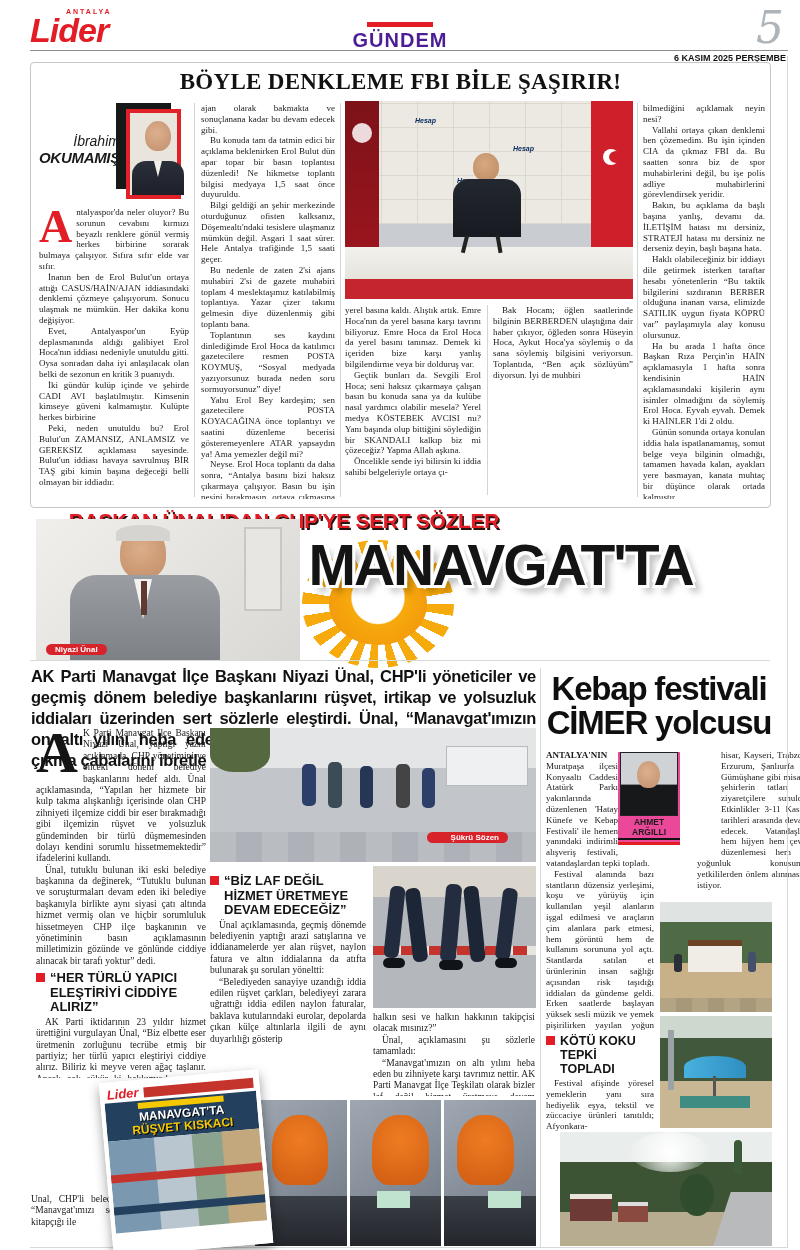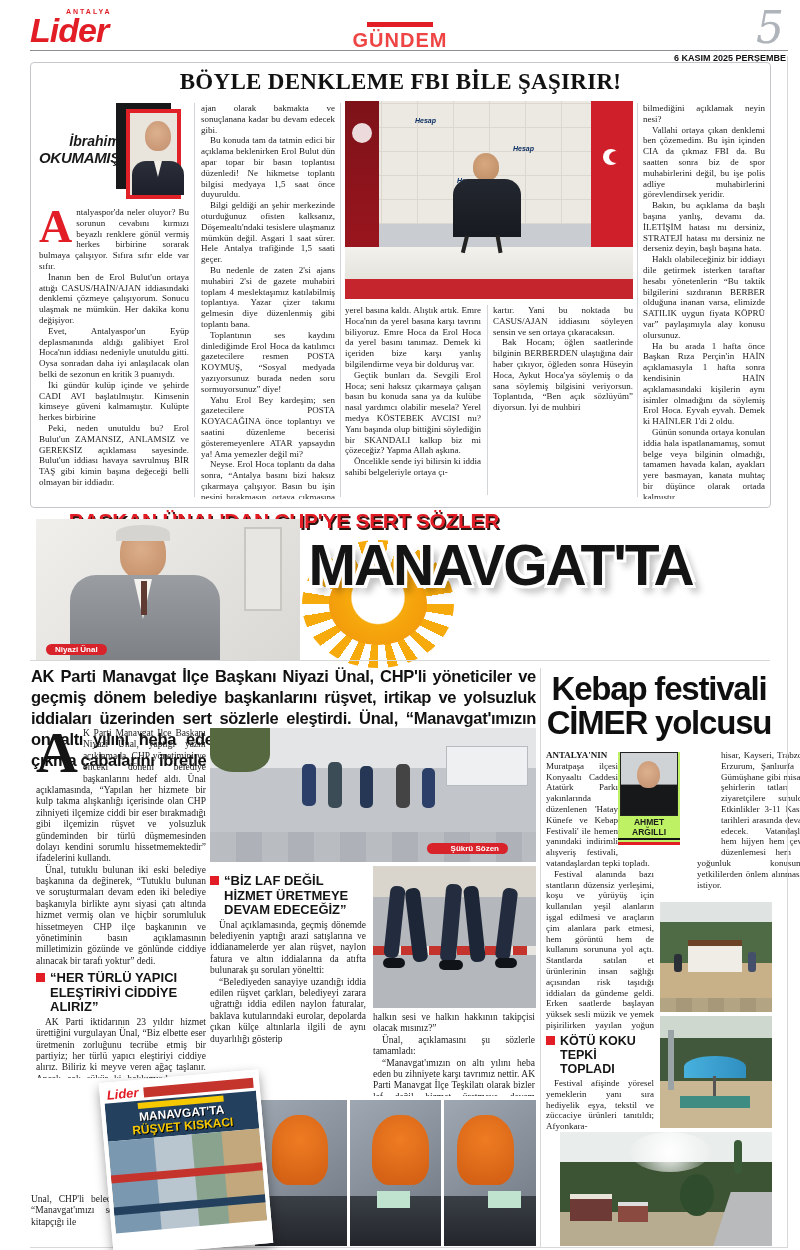--- a/index.html
+++ b/index.html
@@ -7,41 +7,41 @@
         font-family:"Liberation Serif",serif;color:#1b1b1b;}
   .abs{position:absolute;}
 
   
   .logo-top{font-family:"Liberation Sans",sans-serif;font-size:7px;font-weight:bold;
             letter-spacing:2px;color:#e21d26;margin-left:36px;line-height:1;}
   .logo-main{font-family:"Liberation Sans",sans-serif;font-size:34px;font-weight:900;
              letter-spacing:-1px;color:#e21d26;line-height:0.9;font-style:italic;}
   .gundem-bar{width:66px;height:5px;background:#e21d26;margin:0 auto 3px auto;}
   .gundem{font-family:"Liberation Sans",sans-serif;font-size:20px;font-weight:bold;
-          letter-spacing:1px;color:#ef4444;text-align:center;line-height:1;}
+          letter-spacing:1px;color:#4c1d95;text-align:center;line-height:1;}
   .pageno{font-family:"DejaVu Serif",serif;font-style:italic;font-size:44px;color:#aeb4ba;line-height:1;}
   .mast-rule{height:1px;background:#8a8f94;}
   .date{font-family:"Liberation Sans",sans-serif;font-size:9px;font-weight:bold;color:#111;}
 
   
   .opbox{border:1px solid #c3c7cb;border-radius:4px;background:#fff;}
   .op-headline{text-align:center;font-family:"Liberation Serif",serif;font-weight:bold;
                font-size:23px;color:#121212;letter-spacing:.3px;margin-top:6px;}
   .vrule{width:1px;background:#d2d5d8;}
   .bt{font-size:9px;line-height:1.2;text-align:justify;}
   .bt p{margin:0;text-indent:9px;}
   .bt p.ni{text-indent:0;}
   .dc{float:left;font-family:"Liberation Serif",serif;font-weight:bold;color:#e21d26;
       font-size:46px;line-height:.78;padding:2px 4px 0 0;}
   .dc2{float:left;font-family:"Liberation Serif",serif;font-weight:bold;color:#141414;
       font-size:58px;line-height:.8;padding:2px 5px 0 0;}
   .op-author{display:flex;align-items:flex-start;}
   .op-names{width:84px;text-align:right;padding:30px 6px 0 0;font-family:"Liberation Sans",sans-serif;
             font-style:italic;color:#1a1a1a;line-height:1.15;}
-  .af{font-size:14px;font-weight:bold;}
+  .af{font-size:14px;font-weight:normal;}
   .al{font-size:15px;font-weight:900;letter-spacing:-.3px;}
   .op-photo{width:58px;height:82px;border:4px solid #e02128;background:#e9e4dc;position:relative;
             box-shadow:-10px -10px 0 0 #17181a;margin:6px 8px 0 0;}
   .face{position:absolute;left:15px;top:8px;width:26px;height:30px;border-radius:50% 50% 45% 45%;
         background:radial-gradient(circle at 45% 40%,#dcb08e,#c28f6d);}
   .suit{position:absolute;left:2px;bottom:0;width:52px;height:34px;border-radius:14px 14px 0 0;
         background:linear-gradient(180deg,#2b2f3a,#1d2029);}
   .suit:after{content:"";position:absolute;left:22px;top:0;width:8px;height:16px;background:#f3f0ea;
         clip-path:polygon(0 0,100% 0,50% 100%);}
 
@@ -93,21 +93,21 @@
   .torso{position:absolute;left:18%;top:10%;width:62%;height:48%;border-radius:45% 45% 30% 30%;
      background:radial-gradient(circle at 50% 35%,#ef7c22,#cf5c12);}
   .counter{position:absolute;left:0;bottom:0;width:100%;height:34%;background:linear-gradient(180deg,#3a3f46,#23262b);}
   .money{position:absolute;left:30%;bottom:26%;width:36%;height:12%;background:#bfe3cf;}
 
   
   .keb-h{font-family:"Liberation Sans",sans-serif;font-weight:900;color:#0f0f0f;
          font-size:33px;line-height:1.04;letter-spacing:-1.2px;text-align:center;}
   .kbt{font-size:9px;line-height:1.2;text-align:justify;}
   .kbt p{margin:0;text-indent:8px;}
-  .k-author{position:absolute;background:#bef264;z-index:3;width:62px;text-align:center;}
+  .k-author{position:absolute;background:#ec4899;z-index:3;width:62px;text-align:center;}
   .k-photo{width:56px;height:62px;margin:0 auto;background:linear-gradient(180deg,#cfd3d6 50%,#17181a 52%);position:relative;border:1px solid #222;}
   .k-photo .face{left:16px;top:8px;width:23px;height:27px;}
   .k-name{font-family:"Liberation Sans",sans-serif;font-size:8.5px;font-weight:900;line-height:1.15;
           border-bottom:2px solid #111;margin-top:2px;}
   .k-red{height:3px;background:#e21d26;margin-top:2px;}
   .subhead.small{font-size:12.5px;}
   .frame-line{background:#d6d8da;}
 </style>
 </head>
 <body>
@@ -185,21 +185,20 @@
       <div class="abs" style="left:152px;bottom:46px;width:4px;height:18px;background:#222;transform:rotate(-10deg);"></div>
     </div>
 
     <div class="abs bt" style="left:314px;top:242px;width:136px;height:192px;overflow:hidden;">
       <p class="ni">yerel basına kaldı. Alıştık artık. Emre Hoca'nın da yerel basına karşı tavrını biliyoruz. Emre Hoca da Erol Hoca da yerel basını tanımaz. Demek ki içeriden bize karşı yanlış bilgilendirme veya bir dolduruş var.</p>
       <p>Geçtik bunları da. Sevgili Erol Hoca; seni haksız çıkarmaya çalışan basın bu konuda sana ya da kulübe nasıl yardımcı olabilir mesela? Yerel medya KÖSTEBEK AVCISI mı? Yanı başında olup bittiğini söylediğin bir SKANDALI kalkıp biz mi çözeceğiz? Yapma Allah aşkına.</p>
       <p>Öncelikle sende iyi bilirsin ki iddia sahibi belgeleriyle ortaya çı-</p>
     </div>
     <div class="abs vrule" style="left:456px;top:242px;height:190px;"></div>
     <div class="abs bt" style="left:462px;top:242px;width:140px;height:192px;overflow:hidden;">
-      <p class="ni">kartır. Yani bu noktada bu CASUS/AJAN iddiasını söyleyen sensin ve sen ortaya çıkaracaksın.</p>
       <p>Bak Hocam; öğlen saatlerinde bilginin BERBERDEN ulaştığına dair haber çıkıyor, öğleden sonra Hüseyin Hoca, Aykut Hoca'ya söylemiş o da sana söylemiş bilgisini veriyorsun. Toplantıda, “Ben açık sözlüyüm” diyorsun. İyi de muhbiri</p>
     </div>
 
     <div class="abs vrule" style="left:606px;top:40px;height:394px;"></div>
 
     <div class="abs bt" style="left:612px;top:40px;width:122px;height:396px;overflow:hidden;">
       <p class="ni">bilmediğini açıklamak neyin nesi?</p>
       <p>Vallahi ortaya çıkan denklemi ben çözemedim. Bu işin içinden CIA da çıkmaz FBI da. Bu saatten sonra biz de spor muhabirlerini değil, bu işe polis adliye muhabirlerini görevlendirsek yeridir.</p>
       <p>Bakın, bu açıklama da başlı başına yanlış, devamı da. İLETİŞİM hatası mı dersiniz, STRATEJİ hatası mı dersiniz ne derseniz deyin, başlı başına hata.</p>
       <p>Haklı olabileceğiniz bir iddiayı dile getirmek isterken taraftar hesabı yönetenlerin “Bu taktik bilgilerini sızdıranın BERBER olduğuna inanan varsa, elimizde SATILIK uygun fiyata KÖPRÜ var” paylaşımıyla alay konusu olursunuz.</p>
@@ -247,21 +246,21 @@
 
     <div class="photo" style="left:210px;top:728px;width:326px;height:134px;background:linear-gradient(180deg,#e3e5e7 0 30%,#c2c6cb 30% 100%);">
       <div class="abs" style="left:0;top:0;width:60px;height:44px;border-radius:0 0 40% 40%;background:#55683f;"></div>
       <div class="abs" style="left:236px;top:18px;width:80px;height:38px;background:#eef0f1;border:1px solid #b7bbc0;"></div>
       <div class="abs" style="left:92px;top:36px;width:14px;height:42px;border-radius:5px;background:#2c3f68;"></div>
       <div class="abs" style="left:118px;top:34px;width:14px;height:46px;border-radius:5px;background:#3c4c57;"></div>
       <div class="abs" style="left:150px;top:38px;width:13px;height:42px;border-radius:5px;background:#253755;"></div>
       <div class="abs" style="left:186px;top:36px;width:14px;height:44px;border-radius:5px;background:#444;"></div>
       <div class="abs" style="left:212px;top:40px;width:13px;height:40px;border-radius:5px;background:#2c3f68;"></div>
       <div class="abs" style="left:0;bottom:0;width:100%;height:30px;background:repeating-linear-gradient(90deg,#b9bdc2 0 26px,#aeb2b8 26px 52px);"></div>
-      <span class="pill" style="right:28px;bottom:8px;padding-left:24px;">Şükrü Sözen</span>
+      <span class="pill" style="right:28px;bottom:19px;padding-left:24px;">Şükrü Sözen</span>
     </div>
 
     <div class="photo" style="left:373px;top:866px;width:163px;height:142px;background:linear-gradient(180deg,#d9d5cd 0 22%,#b4b7bb 22%);">
       <div class="abs" style="left:0;top:56%;width:100%;height:9px;background:repeating-linear-gradient(90deg,#c5342c 0 14px,#e8e6e0 14px 28px);"></div>
       <div class="abs" style="left:14px;top:20px;width:15px;height:72px;border-radius:6px;background:#222c3e;transform:rotate(6deg);"></div>
       <div class="abs" style="left:36px;top:22px;width:15px;height:74px;border-radius:6px;background:#1d2636;transform:rotate(-7deg);"></div>
       <div class="abs" style="left:70px;top:18px;width:16px;height:78px;border-radius:6px;background:#232d3f;transform:rotate(5deg);"></div>
       <div class="abs" style="left:94px;top:20px;width:15px;height:76px;border-radius:6px;background:#1d2636;transform:rotate(-6deg);"></div>
       <div class="abs" style="left:126px;top:22px;width:15px;height:72px;border-radius:6px;background:#222c3e;transform:rotate(7deg);"></div>
       <div class="abs" style="left:10px;top:92px;width:22px;height:10px;border-radius:5px;background:#101418;"></div>

